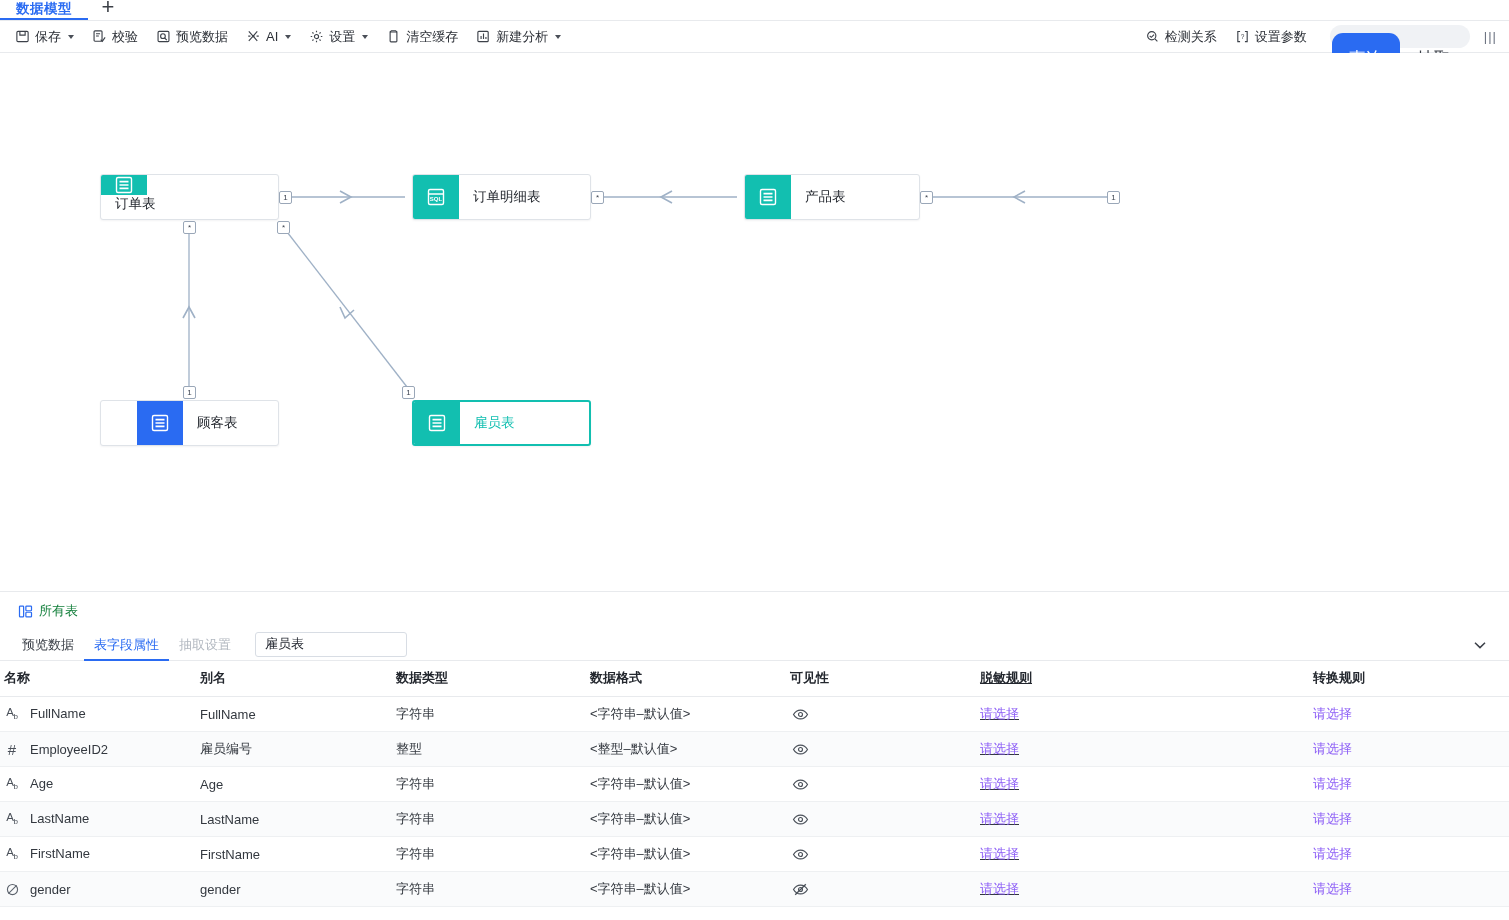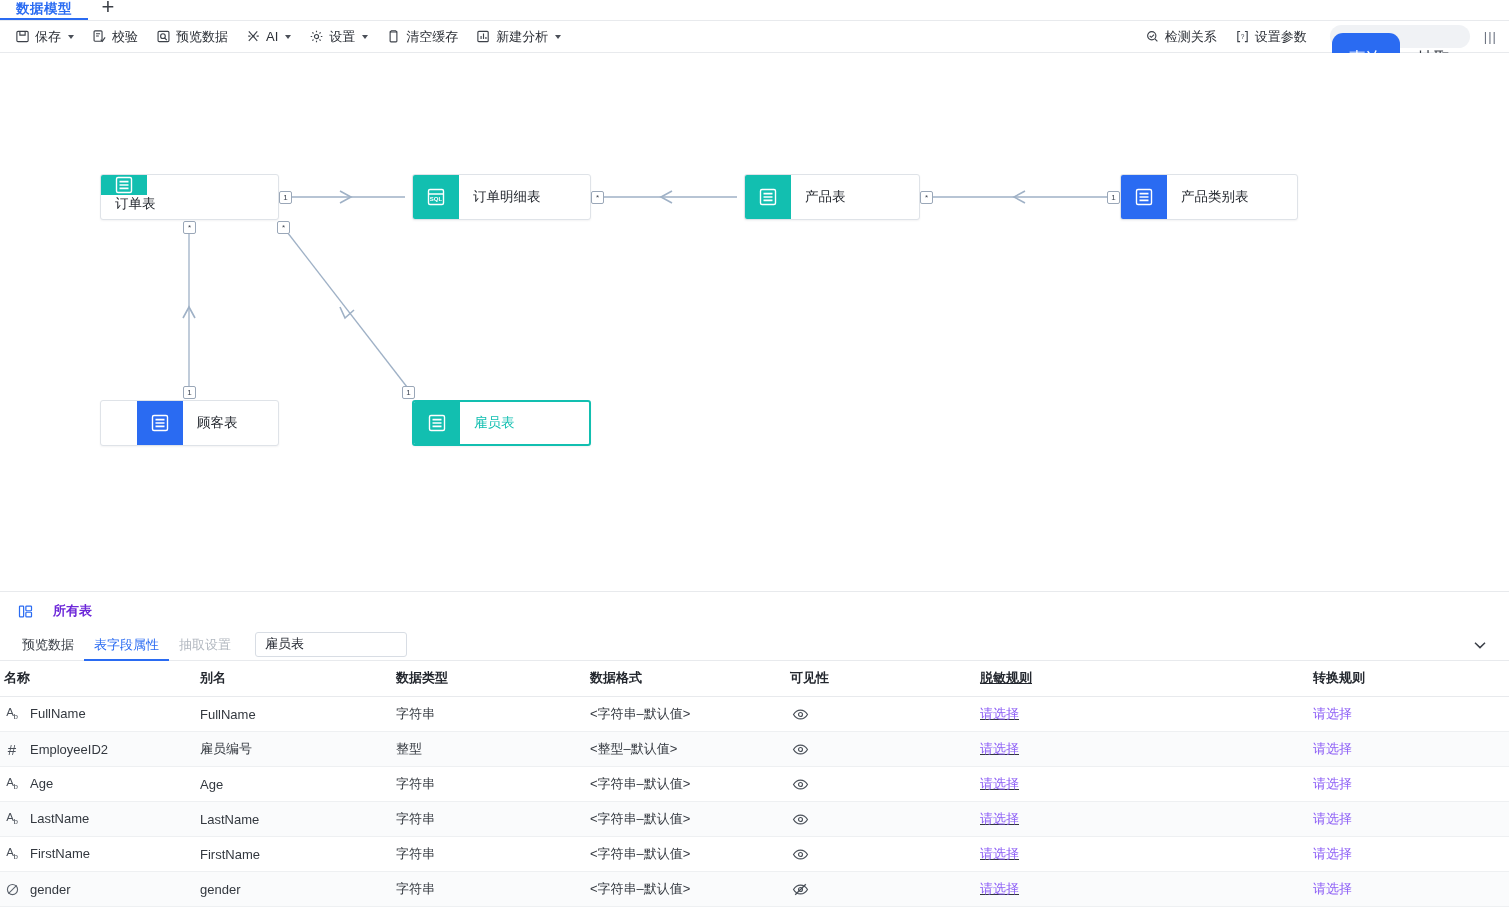--- a/index.html
+++ b/index.html
@@ -143,25 +143,25 @@
     font-size: 8px;
     line-height: 11px;
     text-align: center;
     color: #3d4450;
     font-family: "Liberation Sans", sans-serif;
   }
 
   
   #bottom { border-top: 1px solid #e8eaed; background: #fff; }
   #alltables {
-    display: flex; align-items: center; gap: 20px;
+    display: flex; align-items: center; gap: 6px;
     padding: 10px 0 8px 18px;
     font-size: 13px;
-    color: #6d28d9;
-    font-weight: bold;
+    color: #15803d;
+    font-weight: normal;
     cursor: pointer;
     width: max-content;
   }
   #alltables svg { width: 15px; height: 15px; display: block; }
 
   #tabrow {
     display: flex; align-items: center;
     border-bottom: 1px solid #e8eaed;
     padding-left: 12px;
     height: 33px;
@@ -406,29 +406,20 @@
     <div class="node-ico" style="background:#12bfb0;">
       <svg viewBox="0 0 20 20" fill="none" stroke="#ffffff" stroke-width="1.4">
           <rect x="2.5" y="2.5" width="15" height="15" rx="1.5"></rect>
           <path d="M2.5 7h15" stroke-width="1.4"></path>
           <text x="10" y="14.2" font-size="6" fill="#ffffff" stroke="none" text-anchor="middle" font-family="Liberation Sans" font-weight="bold">SQL</text>
         </svg>
     </div>
     <div class="node-lbl">订单明细表</div>
   </div>
 
-  <div class="node" style="left:1120px; top:121px; width:178px;">
-    <div class="node-ico" style="background:#2a6bf2;">
-      <svg viewBox="0 0 20 20" fill="none" stroke="#ffffff" stroke-width="1.4">
-          <rect x="2.5" y="2.5" width="15" height="15" rx="1.5"></rect>
-          <path d="M5.5 6.6h9M5.5 10h9M5.5 13.4h9" stroke-width="1.6"></path>
-        </svg>
-    </div>
-    <div class="node-lbl">产品类别表</div>
-  </div>
 
   <div class="node" style="left:100px; top:347px; width:179px;padding-left:36px;">
     <div class="node-ico" style="background:#2a6bf2;">
       <svg viewBox="0 0 20 20" fill="none" stroke="#ffffff" stroke-width="1.4">
           <rect x="2.5" y="2.5" width="15" height="15" rx="1.5"></rect>
           <path d="M5.5 6.6h9M5.5 10h9M5.5 13.4h9" stroke-width="1.6"></path>
         </svg>
     </div>
     <div class="node-lbl">顾客表</div>
   </div>

